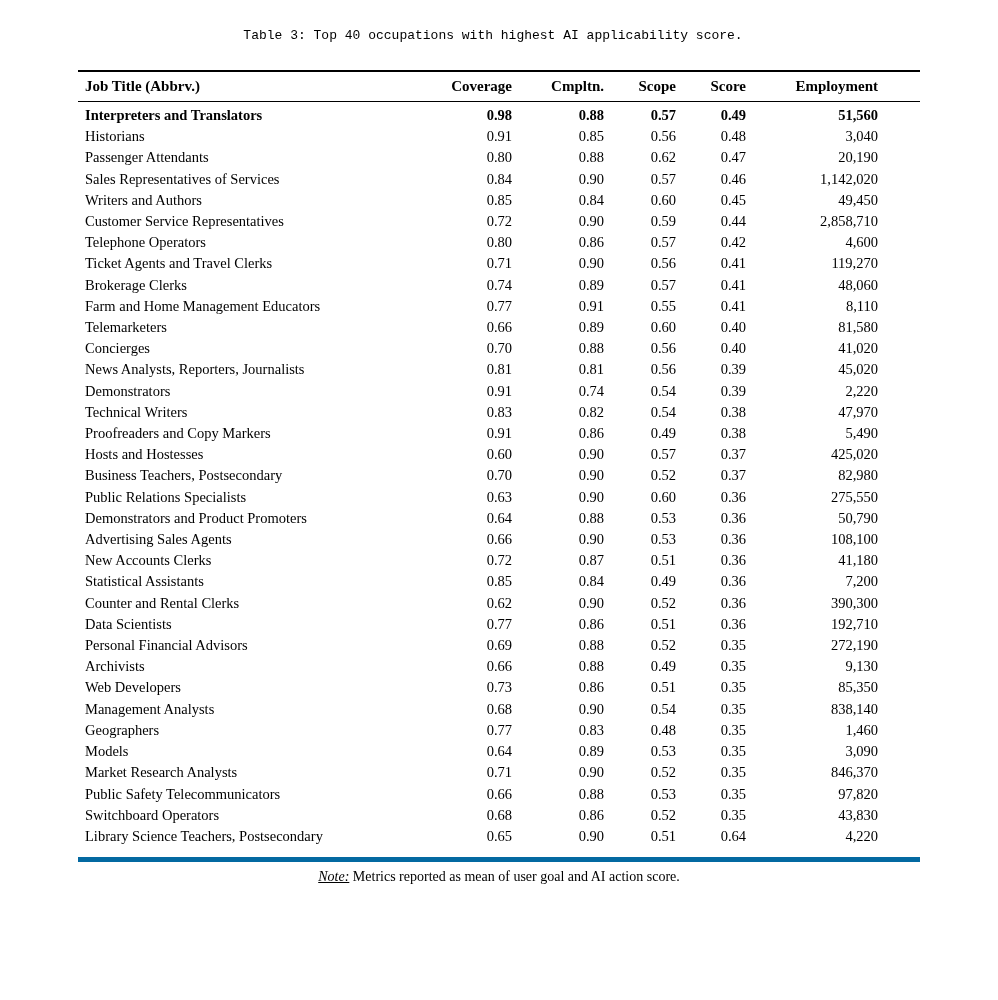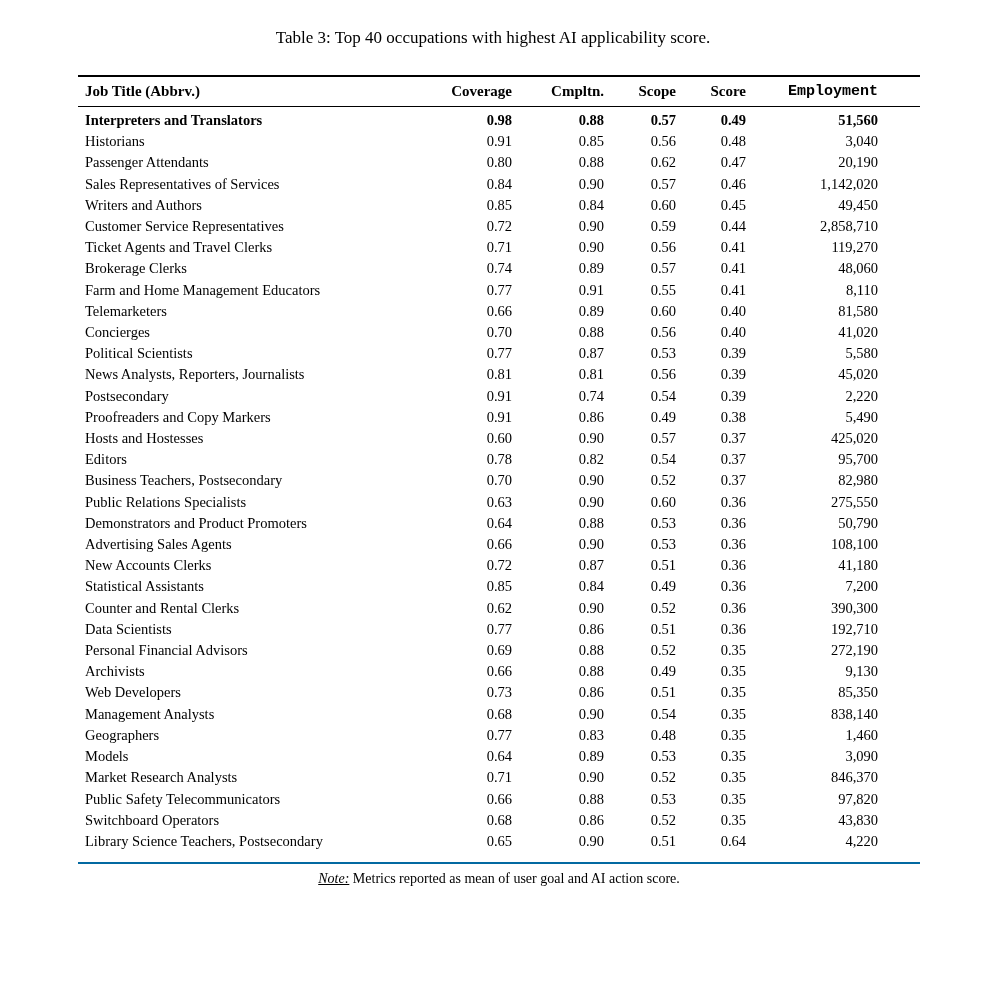--- a/index.html
+++ b/index.html
@@ -11,22 +11,23 @@
   }
   .page {
     width: 998px;
     height: 1000px;
     box-sizing: border-box;
     padding-top: 28px;
     background: #ffffff;
   }
   .caption {
     text-align: center;
-    font-size: 17px;
+    font-size: 13px;
     margin: 0 12px 27px 0;
+    font-family: Liberation Mono, monospace;
   }
   table.data-table {
     border-collapse: collapse;
     table-layout: fixed;
     margin: 0 auto;
     width: 842px;
     font-size: 14.5px;
   }
   col.c-job { width: 350px; }
   col.c-cov { width: 88px; }
@@ -39,34 +40,34 @@
     border-top: 2px solid #000;
     border-bottom: 1.2px solid #000;
     font-weight: bold;
     font-size: 15px;
     padding: 6px 4px 6px 4px;
     text-align: right;
     white-space: nowrap;
     margin-top: 16px;
   }
   thead th.job { text-align: left; padding-left: 7px; }
-  thead th.emp { padding-right: 42px; font-family: Liberation Mono, monospace; }
+  thead th.emp { padding-right: 42px; }
 
   tbody td {
     padding: 0 4px;
     line-height: 21.2px;
     text-align: right;
     white-space: nowrap;
     overflow: hidden;
   }
   tbody td.job { text-align: left; padding-left: 7px; }
   tbody td.emp { padding-right: 42px; }
   tbody tr:first-child td { padding-top: 3px; font-weight: bold; }
   tbody tr:last-child td {
-    border-bottom: 2px solid #0369a1;
+    border-bottom: 5px solid #0369a1;
     padding-bottom: 10px;
   }
   .note {
     text-align: center;
     font-size: 14px;
     margin-top: 7px;
   }
   .note .note-label { font-style: italic; text-decoration: underline; }
 </style>
 </head>
@@ -138,20 +139,28 @@
         </tr>
         <tr>
           <td class="job">Customer Service Representatives</td>
           <td>0.72</td>
           <td>0.90</td>
           <td>0.59</td>
           <td>0.44</td>
           <td class="emp">2,858,710</td>
         </tr>
         <tr>
+          <td class="job">Telephone Operators</td>
+          <td>0.80</td>
+          <td>0.86</td>
+          <td>0.57</td>
+          <td>0.42</td>
+          <td class="emp">4,600</td>
+        </tr>
+        <tr>
           <td class="job">Ticket Agents and Travel Clerks</td>
           <td>0.71</td>
           <td>0.90</td>
           <td>0.56</td>
           <td>0.41</td>
           <td class="emp">119,270</td>
         </tr>
         <tr>
           <td class="job">Brokerage Clerks</td>
           <td>0.74</td>
@@ -178,66 +187,58 @@
         </tr>
         <tr>
           <td class="job">Concierges</td>
           <td>0.70</td>
           <td>0.88</td>
           <td>0.56</td>
           <td>0.40</td>
           <td class="emp">41,020</td>
         </tr>
         <tr>
-          <td class="job">Political Scientists</td>
-          <td>0.77</td>
-          <td>0.87</td>
-          <td>0.53</td>
-          <td>0.39</td>
-          <td class="emp">5,580</td>
-        </tr>
-        <tr>
           <td class="job">News Analysts, Reporters, Journalists</td>
           <td>0.81</td>
           <td>0.81</td>
           <td>0.56</td>
           <td>0.39</td>
           <td class="emp">45,020</td>
         </tr>
         <tr>
-          <td class="job">Postsecondary</td>
+          <td class="job">Demonstrators</td>
           <td>0.91</td>
           <td>0.74</td>
           <td>0.54</td>
           <td>0.39</td>
           <td class="emp">2,220</td>
         </tr>
         <tr>
+          <td class="job">Technical Writers</td>
+          <td>0.83</td>
+          <td>0.82</td>
+          <td>0.54</td>
+          <td>0.38</td>
+          <td class="emp">47,970</td>
+        </tr>
+        <tr>
           <td class="job">Proofreaders and Copy Markers</td>
           <td>0.91</td>
           <td>0.86</td>
           <td>0.49</td>
           <td>0.38</td>
           <td class="emp">5,490</td>
         </tr>
         <tr>
           <td class="job">Hosts and Hostesses</td>
           <td>0.60</td>
           <td>0.90</td>
           <td>0.57</td>
           <td>0.37</td>
           <td class="emp">425,020</td>
-        </tr>
-        <tr>
-          <td class="job">Editors</td>
-          <td>0.78</td>
-          <td>0.82</td>
-          <td>0.54</td>
-          <td>0.37</td>
-          <td class="emp">95,700</td>
         </tr>
         <tr>
           <td class="job">Business Teachers, Postsecondary</td>
           <td>0.70</td>
           <td>0.90</td>
           <td>0.52</td>
           <td>0.37</td>
           <td class="emp">82,980</td>
         </tr>
         <tr>

